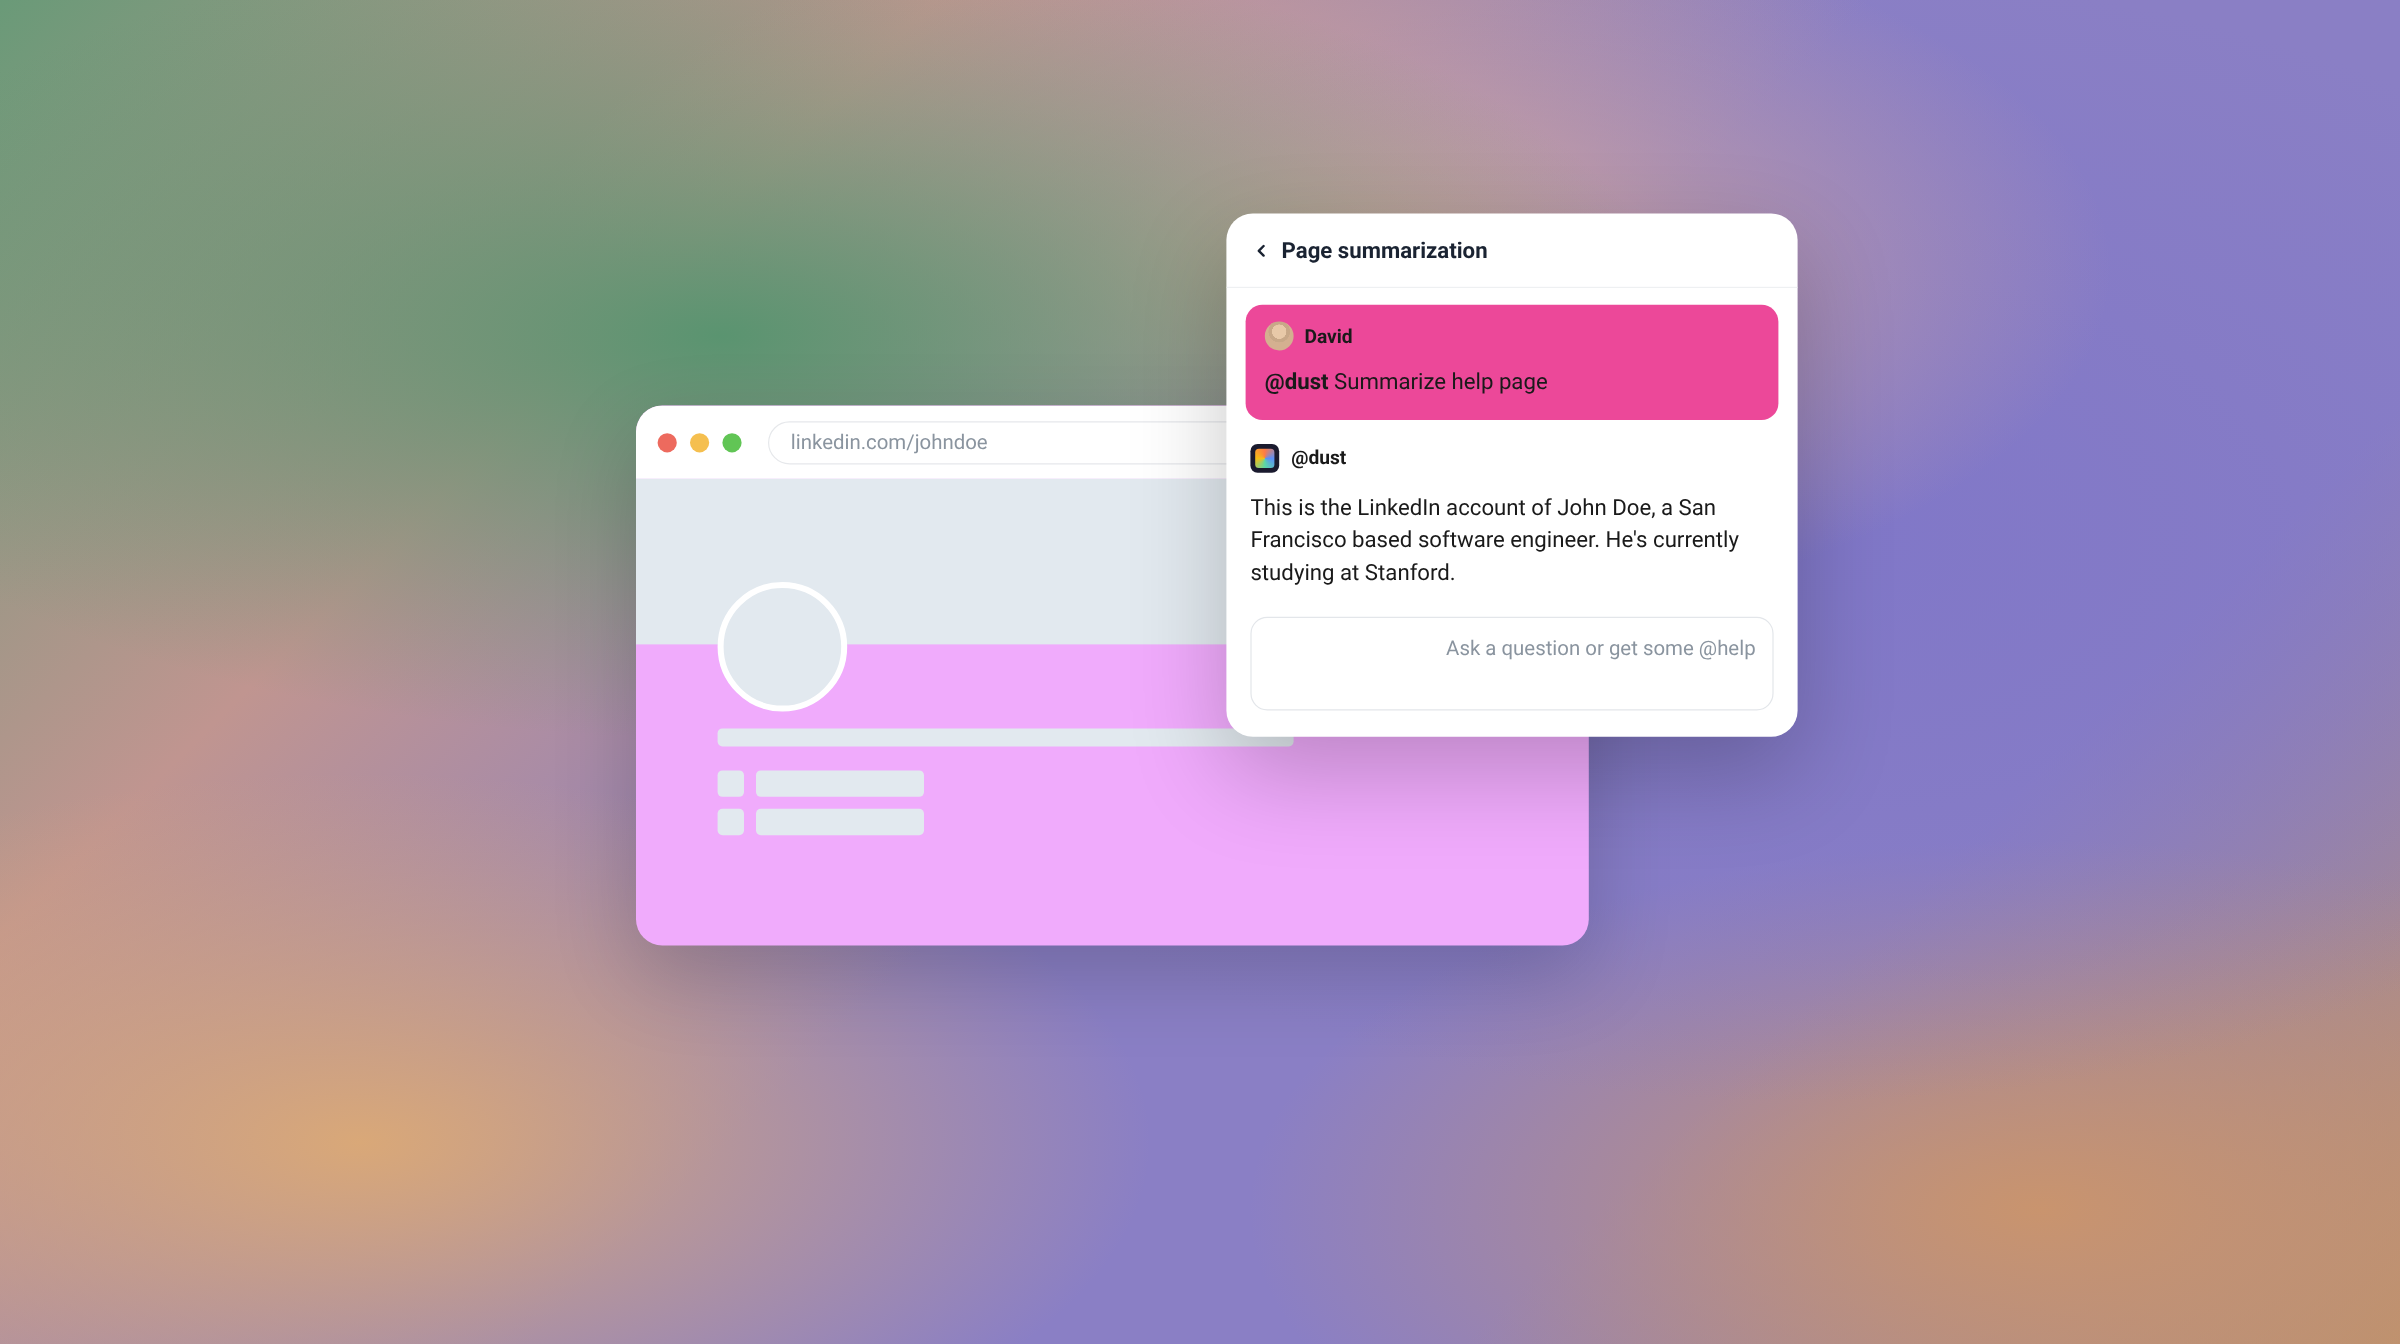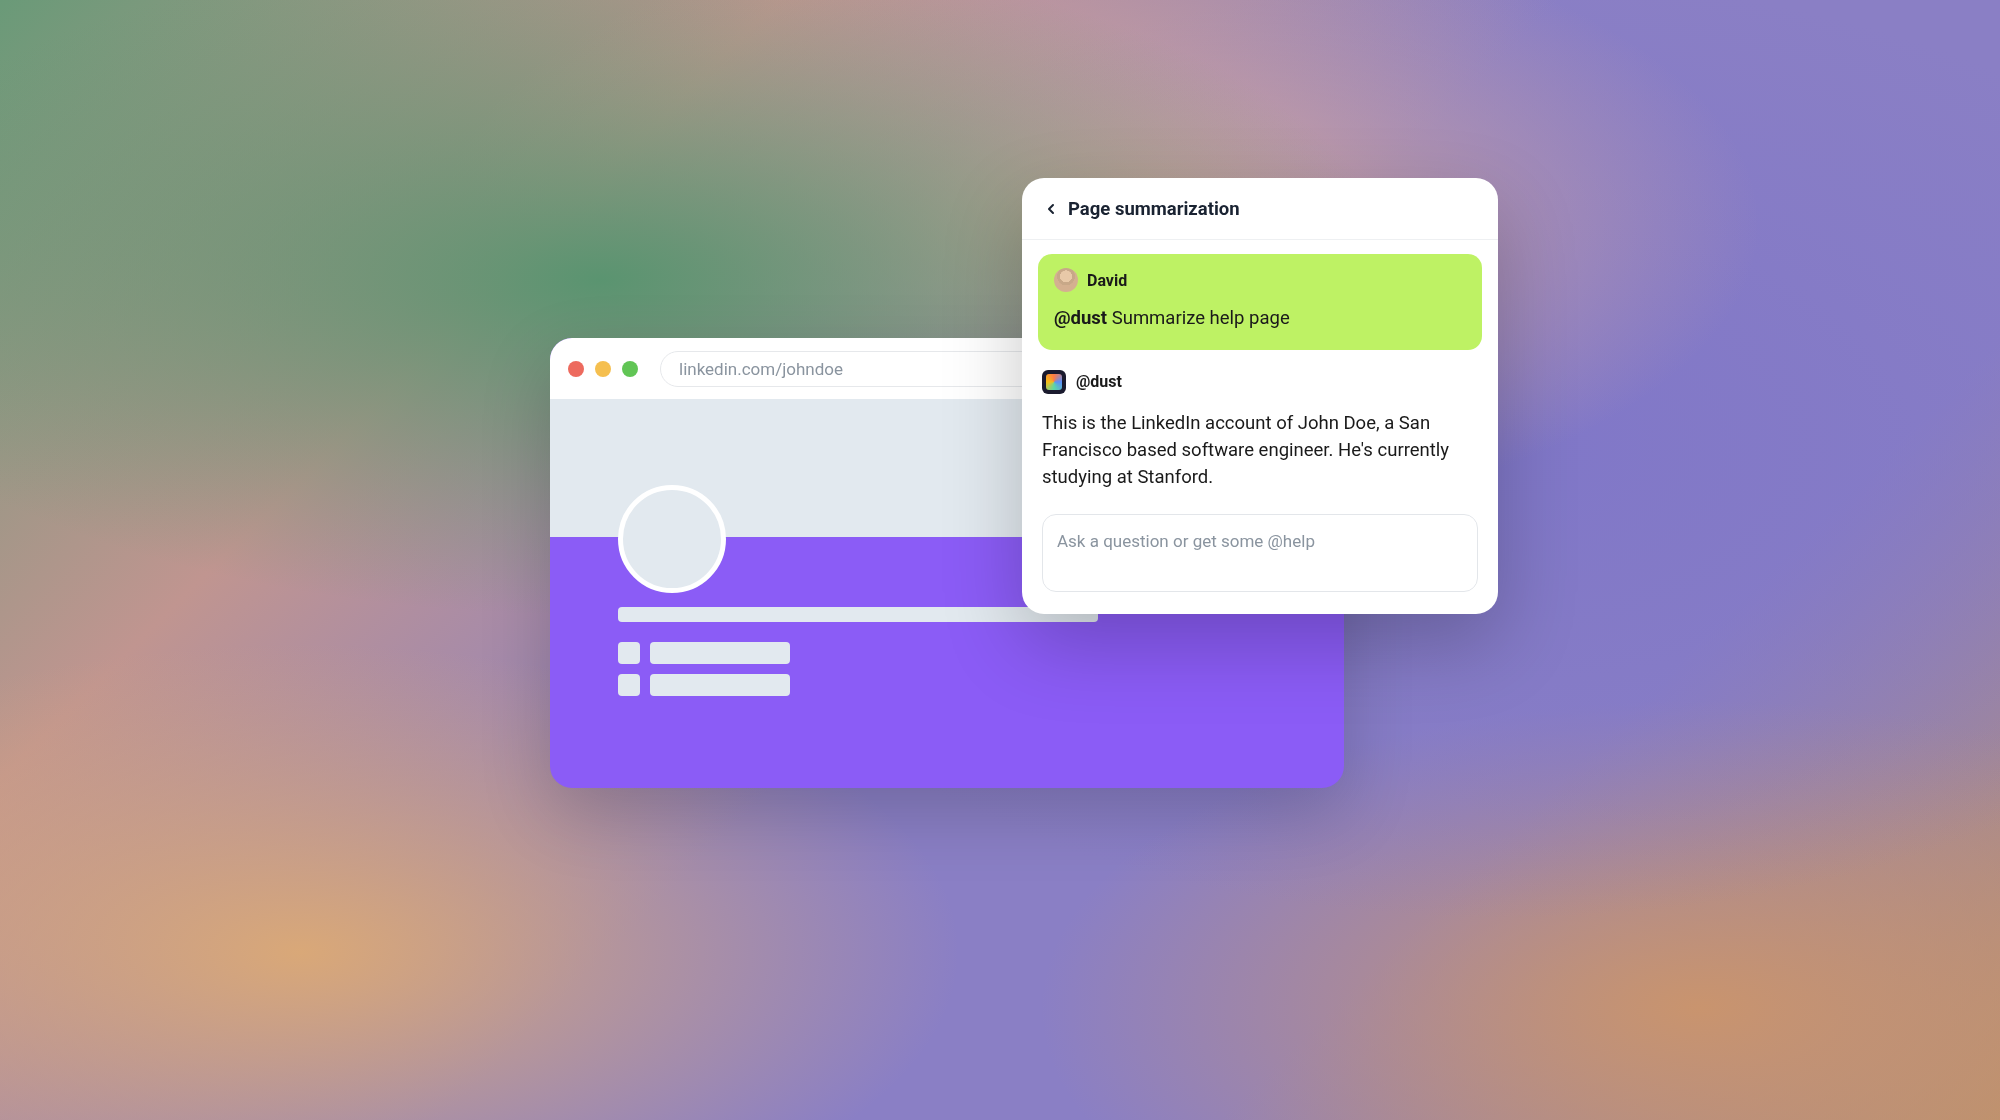--- a/index.html
+++ b/index.html
@@ -13,25 +13,25 @@
               radial-gradient(ellipse 60% 50% at 15% 85%, #d9a878 0%, transparent 55%),
               radial-gradient(ellipse 60% 50% at 85% 90%, #c9946e 0%, transparent 55%),
               linear-gradient(135deg, #6a9a78 0%, #c09590 25%, #8a7fc5 50%, #8a7fc5 75%, #b8906e 100%);
   position: relative;
   overflow: hidden;
 }
 
 
 .browser {
   position: absolute;
-  left: 550px;
+  left: 530px;
   top: 338px;
   width: 794px;
   height: 450px;
-  background: #8b5cf6;
+  background: #f0abfc;
   border-radius: 22px;
   box-shadow: 0 25px 70px rgba(0,0,0,0.18);
   overflow: hidden;
 }
 .browser-chrome {
   height: 61px;
   background: #fff;
   display: flex;
   align-items: center;
   padding: 0 18px;
@@ -96,21 +96,21 @@
 .back-chev {
   width: 18px; height: 18px;
   margin-right: 8px;
   display: flex; align-items: center; justify-content: center;
 }
 .panel-title { font-size: 18.5px; font-weight: 700; color: #1a2332; }
 
 .panel-body { padding: 14px 16px 22px; }
 
 .user-msg {
-  background: #bef264;
+  background: #ec4899;
   border-radius: 14px;
   padding: 14px 16px 18px;
   margin-bottom: 20px;
 }
 .msg-header { display: flex; align-items: center; gap: 9px; margin-bottom: 14px; }
 .user-avatar {
   width: 24px; height: 24px; border-radius: 50%;
   background: radial-gradient(circle at 50% 35%, #e8c9a8 30%, #c8a888 31%, #c8a888 45%, #d4b090 46%);
 }
 .user-name { font-size: 16px; font-weight: 700; color: #1a1a1a; }
@@ -155,20 +155,21 @@
   width: 100%;
   border: none;
   outline: none;
   font-size: 17px;
   color: #15803d;
   padding: 4px 2px;
   font-family: inherit;
   background: transparent;
   resize: none;
   height: 48px;
+  text-align: right;
 }
 .composer-input::placeholder { color: #8a949f; }
 .composer-footer { display: flex; justify-content: flex-end; }
 .send-btn {
   background: #101010;
   color: #fff;
   border: none;
   border-radius: 10px;
   padding: 8px 17px;
   font-size: 15.5px;

